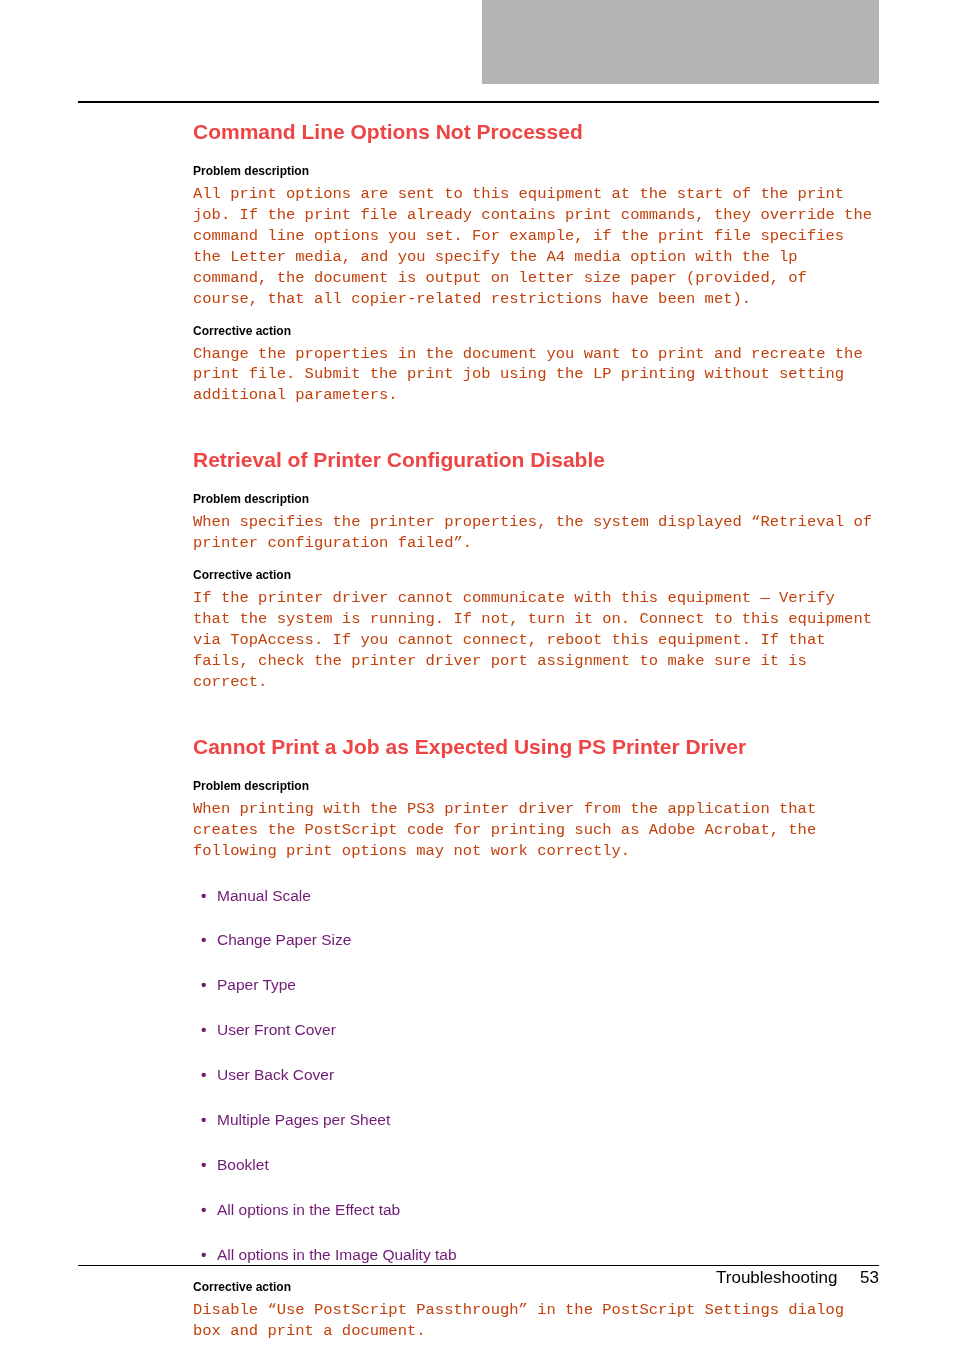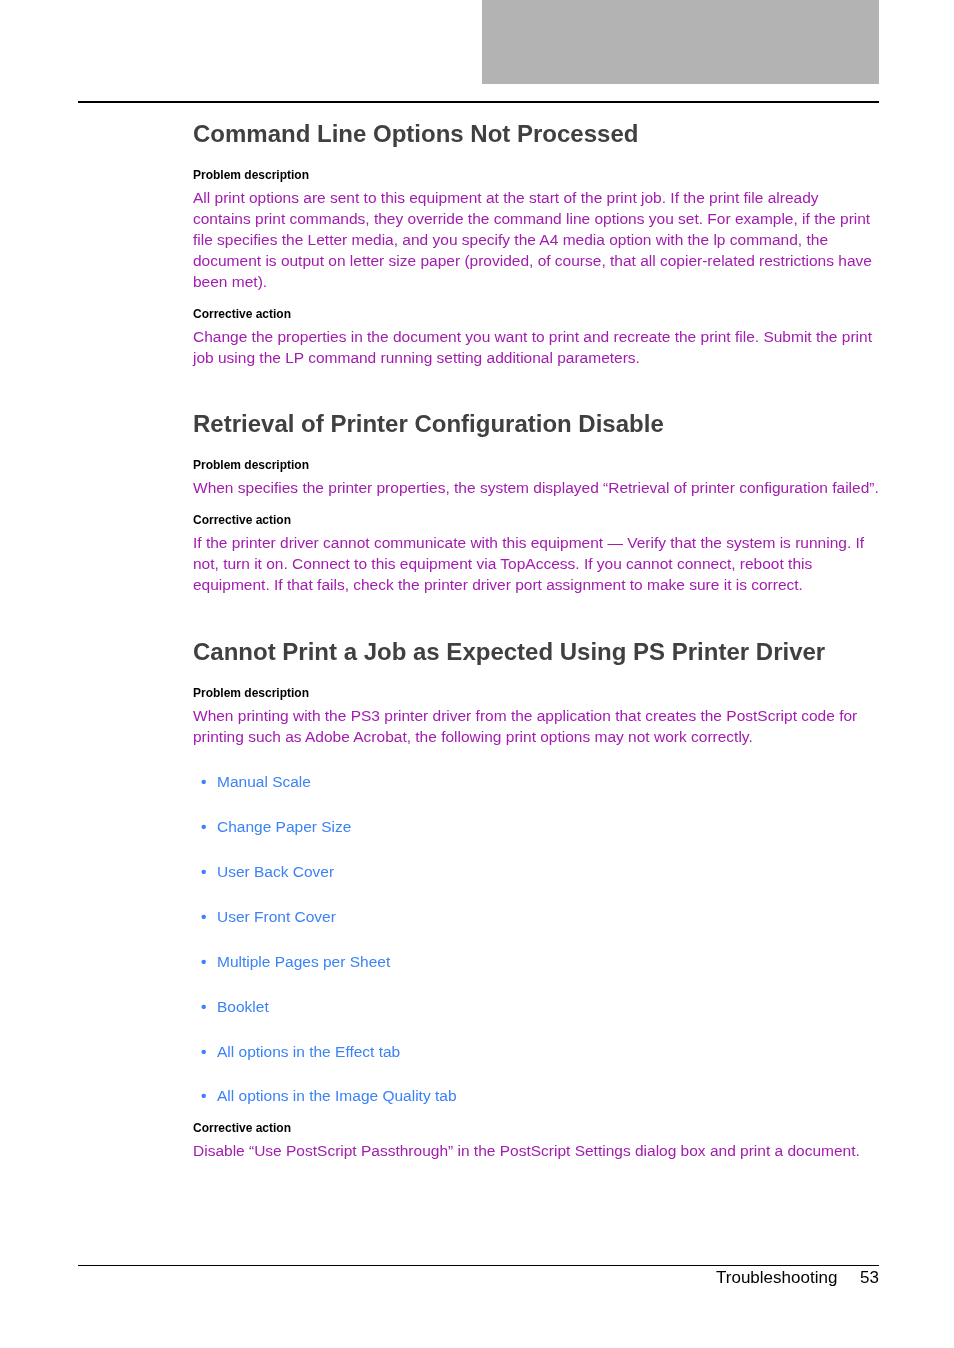--- a/index.html
+++ b/index.html
@@ -30,49 +30,50 @@
       border-top: 2px solid #000;
     }
     .content {
       position: absolute;
       top: 120px;
       left: 193px;
       right: 75px;
       width: 686px;
     }
     h2 {
-      font-size: 24px;
+      font-size: 21px;
       font-weight: bold;
       margin-bottom: 20px;
-      color: #404040;
+      color: #ef4444;
     }
     h3 {
       font-size: 12px;
       font-weight: bold;
       margin-bottom: 6px;
       margin-top: 14px;
       color: #000;
     }
     p {
       font-size: 15.5px;
       line-height: 1.35;
-      color: #a21caf;
+      color: #c2410c;
       margin-bottom: 12px;
+      font-family: Liberation Mono, monospace;
     }
     .section {
       margin-bottom: 42px;
     }
     ul {
       list-style: none;
       margin-bottom: 12px;
     }
     ul li {
       font-size: 15.5px;
       line-height: 1.35;
-      color: #3b82f6;
+      color: #701a75;
       padding-left: 24px;
       position: relative;
       margin-top: 24px;
     }
     ul li::before {
       content: "•";
       position: absolute;
       left: 8px;
       font-weight: bold;
     }
@@ -97,40 +98,41 @@
 <div class="header-block"></div>
 <div class="top-rule"></div>
 
 <div class="content">
 
   <div class="section">
     <h2>Command Line Options Not Processed</h2>
     <h3>Problem description</h3>
     <p>All print options are sent to this equipment at the start of the print job. If the print file already contains print commands, they override the command line options you set. For example, if the print file specifies the Letter media, and you specify the A4 media option with the lp command, the document is output on letter size paper (provided, of course, that all copier-related restrictions have been met).</p>
     <h3>Corrective action</h3>
-    <p>Change the properties in the document you want to print and recreate the print file. Submit the print job using the LP command running setting additional parameters.</p>
+    <p>Change the properties in the document you want to print and recreate the print file. Submit the print job using the LP printing without setting additional parameters.</p>
   </div>
 
   <div class="section">
     <h2>Retrieval of Printer Configuration Disable</h2>
     <h3>Problem description</h3>
     <p>When specifies the printer properties, the system displayed “Retrieval of printer configuration failed”.</p>
     <h3>Corrective action</h3>
     <p>If the printer driver cannot communicate with this equipment — Verify that the system is running. If not, turn it on. Connect to this equipment via TopAccess. If you cannot connect, reboot this equipment. If that fails, check the printer driver port assignment to make sure it is correct.</p>
   </div>
 
   <div class="section">
     <h2>Cannot Print a Job as Expected Using PS Printer Driver</h2>
     <h3>Problem description</h3>
     <p>When printing with the PS3 printer driver from the application that creates the PostScript code for printing such as Adobe Acrobat, the following print options may not work correctly.</p>
     <ul>
       <li>Manual Scale</li>
       <li>Change Paper Size</li>
+      <li>Paper Type</li>
+      <li>User Front Cover</li>
       <li>User Back Cover</li>
-      <li>User Front Cover</li>
       <li>Multiple Pages per Sheet</li>
       <li>Booklet</li>
       <li>All options in the Effect tab</li>
       <li>All options in the Image Quality tab</li>
     </ul>
     <h3>Corrective action</h3>
     <p>Disable “Use PostScript Passthrough” in the PostScript Settings dialog box and print a document.</p>
   </div>
 
 </div>

